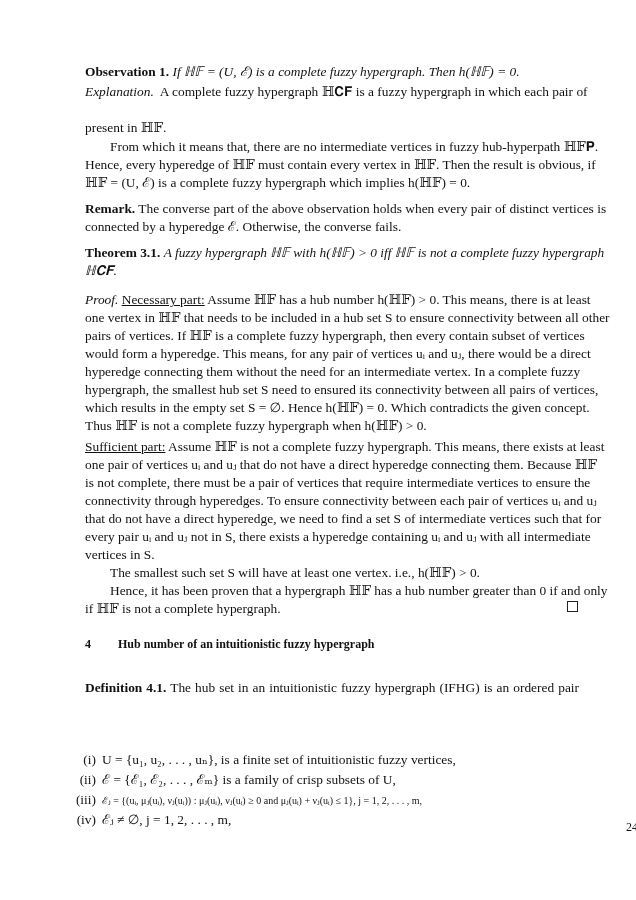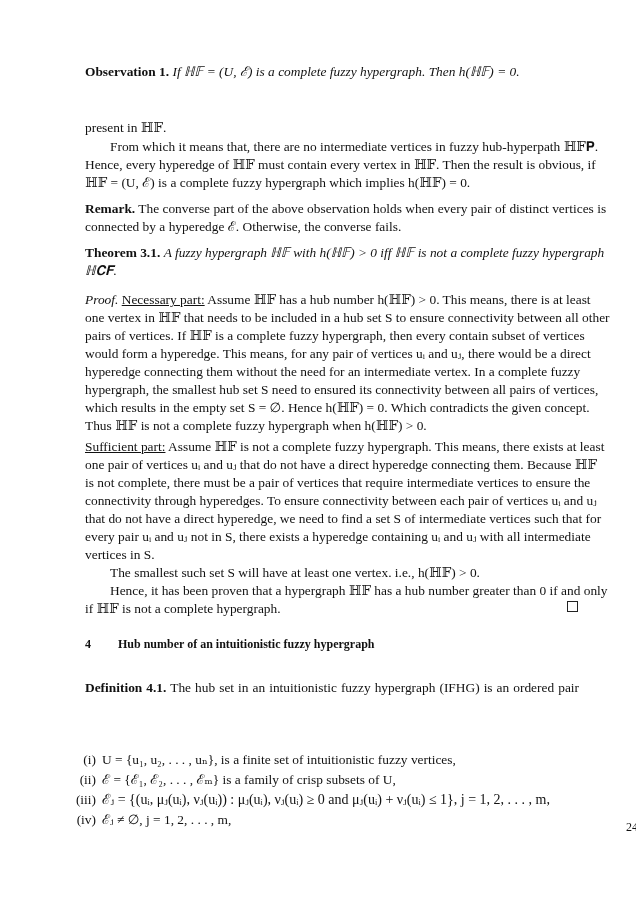--- a/index.html
+++ b/index.html
@@ -23,20 +23,24 @@
 </head>
 <body>
 
 <div class="page">
 
   <div class="ln" style="top:63px">
     <b>Observation 1.</b>
     <i>If ℍ𝔽 = (U, ℰ) is a complete fuzzy hypergraph. Then h(ℍ𝔽) = 0.</i>
   </div>
 
+  <div class="ln j" style="top:83px">
+    <i>Explanation.</i>&nbsp;
+    <span>A complete fuzzy hypergraph ℍ𝐂𝐅 is a fuzzy hypergraph in which each pair of</span>
+  </div>
   <div class="ln" style="top:119px">present in ℍ𝔽.</div>
   <div class="ln j ind" style="top:138px">From which it means that, there are no intermediate vertices in fuzzy hub-hyperpath ℍ𝔽𝐏.</div>
   <div class="ln j" style="top:156px">Hence, every hyperedge of ℍ𝔽 must contain every vertex in ℍ𝔽.  Then the result is obvious, if</div>
   <div class="ln" style="top:174px">ℍ𝔽 = (U, ℰ) is a complete fuzzy hypergraph which implies h(ℍ𝔽) = 0.</div>
 
   <div class="ln" style="top:218px">connected by a hyperedge ℰ. Otherwise, the converse fails.</div>
   <div class="ln j" style="top:200px">
     <b>Remark.</b>
     <span>The converse part of the above observation holds when every pair of distinct vertices is</span>
   </div>
@@ -86,20 +90,20 @@
     <span>The hub set in an intuitionistic fuzzy hypergraph (IFHG) is an ordered pair</span>
   </div>
 
   <div class="item" style="left:54px; top:718px">
     <span class="lab">(i)</span><span>U = {u₁, u₂, . . . , uₙ}, is a finite set of intuitionistic fuzzy vertices,</span>
   </div>
   <div class="item" style="left:54px; top:738px">
     <span class="lab">(ii)</span><span>ℰ = {ℰ₁, ℰ₂, . . . , ℰₘ} is a family of crisp subsets of U,</span>
   </div>
   <div class="item" style="left:54px; top:758px">
-    <span class="lab">(iii)</span><span style="font-size:14px">ℰⱼ = {(uᵢ, μⱼ(uᵢ), νⱼ(uᵢ)) : μⱼ(uᵢ), νⱼ(uᵢ) ≥ 0 and μⱼ(uᵢ) + νⱼ(uᵢ) ≤ 1},  j = 1, 2, . . . , m,</span>
+    <span class="lab">(iii)</span><span style="font-size:10px">ℰⱼ = {(uᵢ, μⱼ(uᵢ), νⱼ(uᵢ)) : μⱼ(uᵢ), νⱼ(uᵢ) ≥ 0 and μⱼ(uᵢ) + νⱼ(uᵢ) ≤ 1},  j = 1, 2, . . . , m,</span>
   </div>
   <div class="item" style="left:54px; top:778px">
     <span class="lab">(iv)</span><span>ℰⱼ ≠ ∅, j = 1, 2, . . . , m,</span>
   </div>
 
   <div class="pg">247</div>
 </div>
 
 </body></html>

